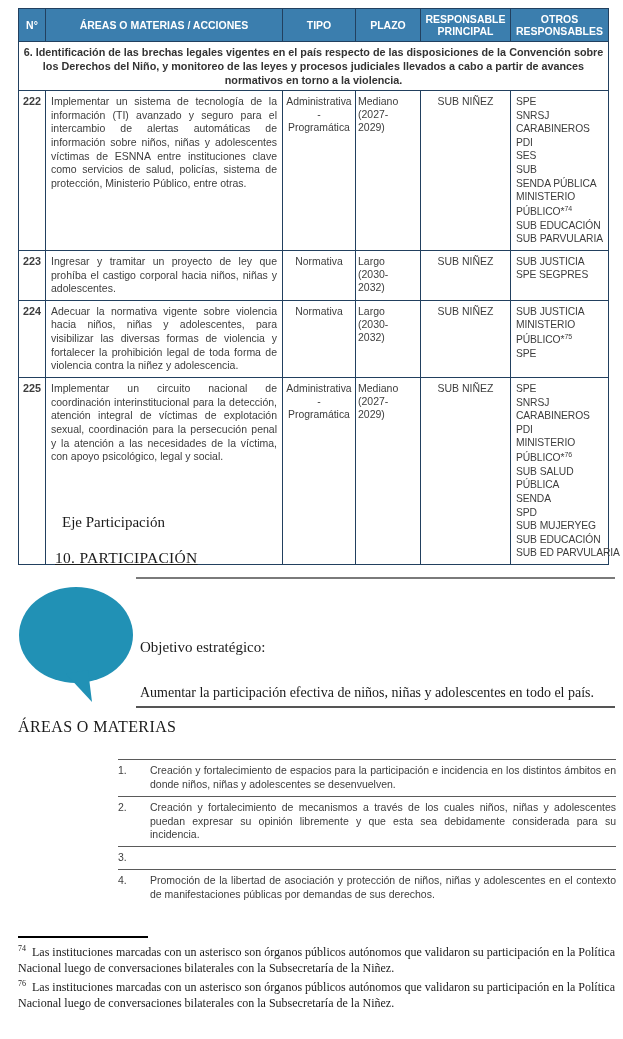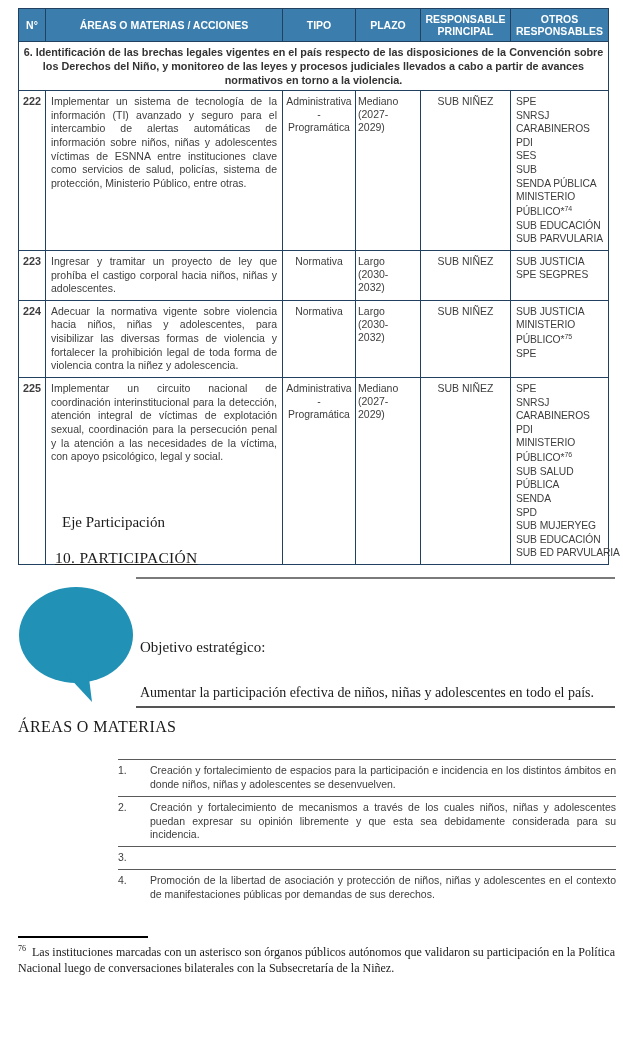--- a/index.html
+++ b/index.html
@@ -209,16 +209,17 @@
     <div class="a-num">3.</div>
   </div>
       <div class="area-item">
     <div class="a-num">4.</div>
     <div class="a-txt">Promoción de la libertad de asociación y protección de niños, niñas y adolescentes en el contexto de manifestaciones públicas por demandas de sus derechos.</div>
   </div>
     </div>
 
   <div class="footnote-rule"></div>
   <div class="footnotes serif" id="footnotes">
+      <div class="footnote"><sup>74</sup><span>Las instituciones marcadas con un asterisco son órganos públicos autónomos que validaron su participación en la Política Nacional luego de conversaciones bilaterales con la Subsecretaría de la Niñez.</span></div>
       <div class="footnote"><sup>76</sup><span>Las instituciones marcadas con un asterisco son órganos públicos autónomos que validaron su participación en la Política Nacional luego de conversaciones bilaterales con la Subsecretaría de la Niñez.</span></div>
     </div>
 
 </div>
 
 </body></html>

